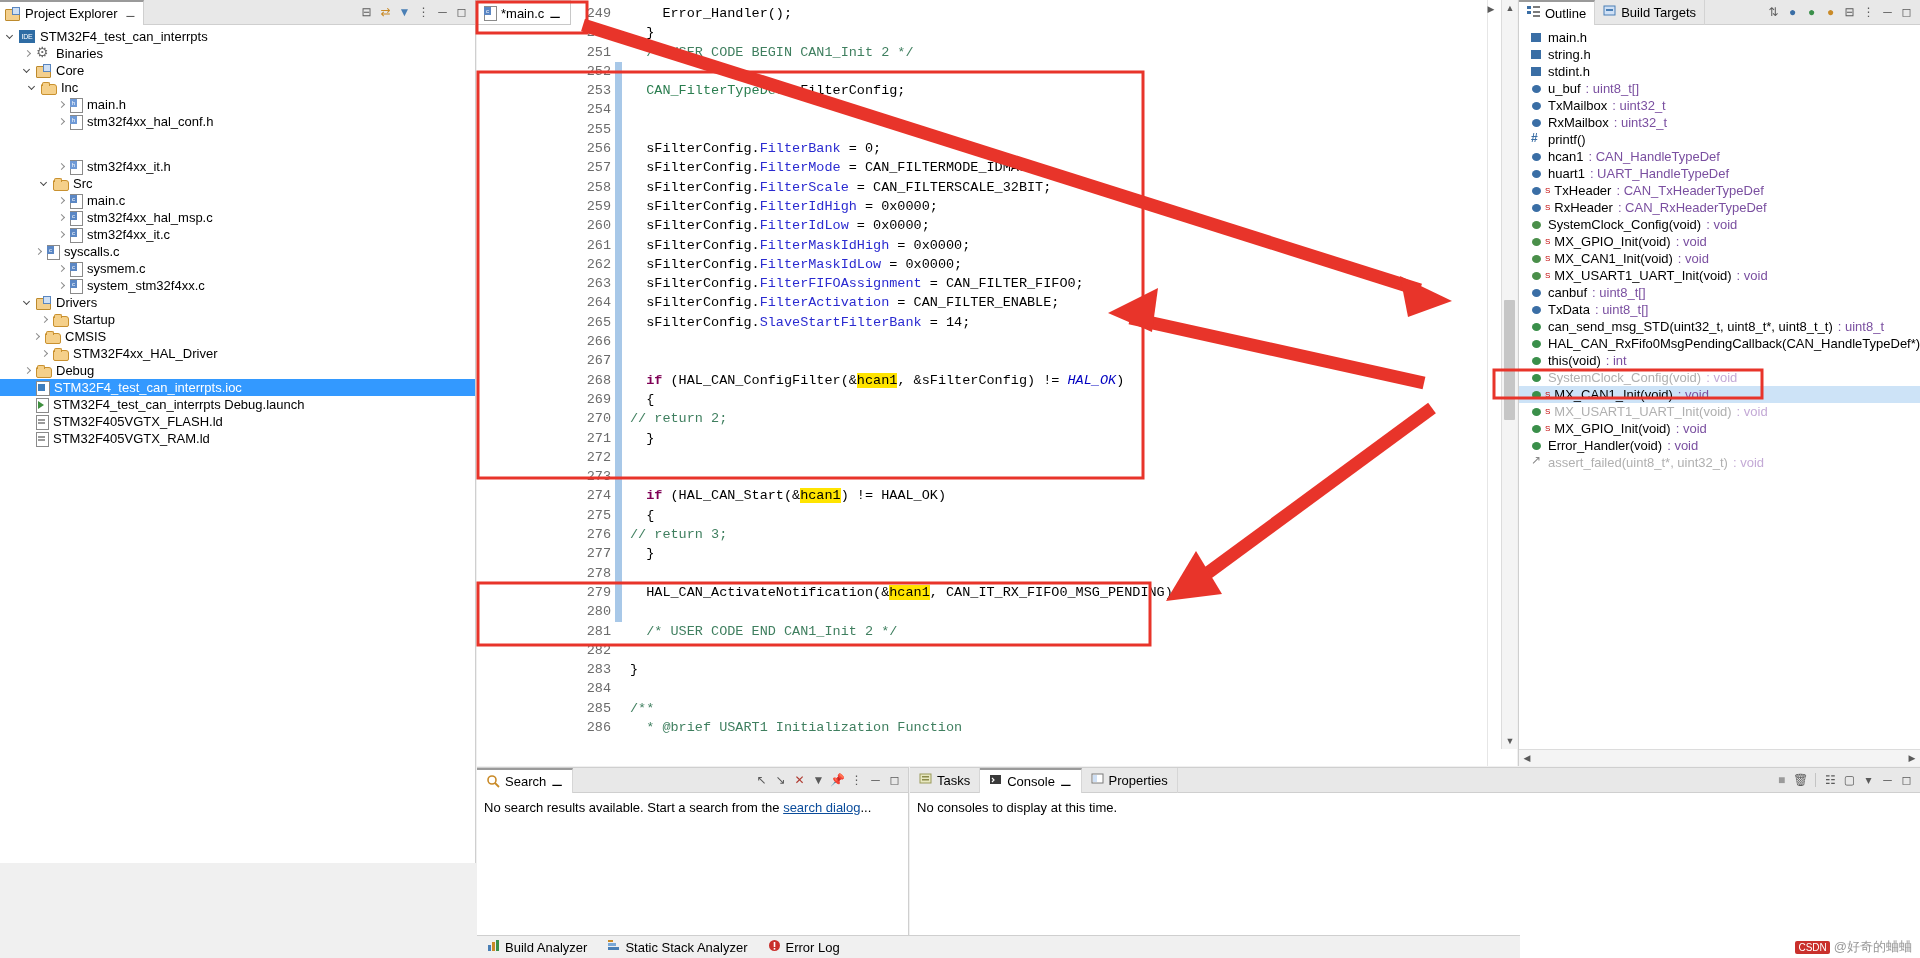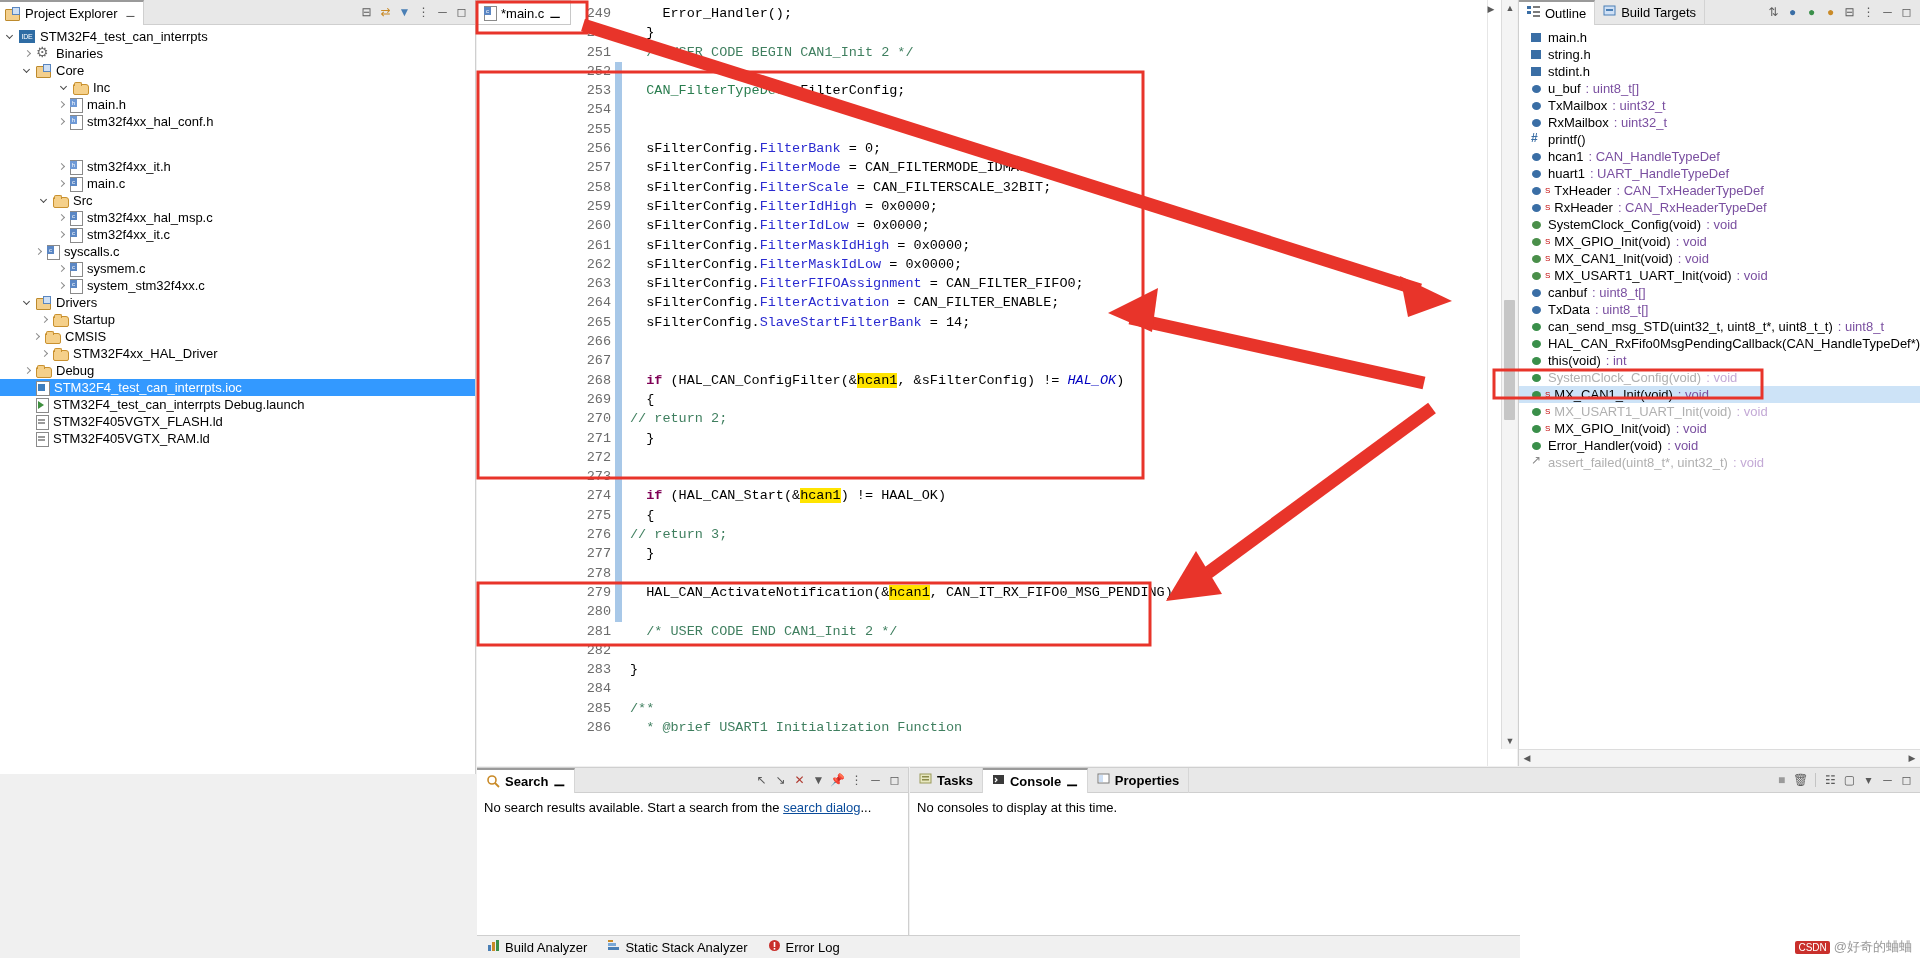--- a/index.html
+++ b/index.html
@@ -122,21 +122,21 @@
     transform: rotate(-45deg);
   }
   .arrow-tw.open:before{
     transform: rotate(45deg); left:1px; top:3px;
     border-right-color:#4a4a4a; border-bottom-color:#4a4a4a;
   }
   .arrow-tw.none:before{ display:none; }
 
   
   #project-explorer {
-    position:absolute; left:0; top:0; width:476px; height:774px;
+    position:absolute; left:0; top:0; width:476px; height:863px;
     background:#ffffff; border-right:1px solid #cfcfcf;
     display:flex; flex-direction:column;
   }
   .pe-title { display:flex; align-items:center; gap:5px; padding-left:5px; }
   .pe-title .lbl { font-size:13px; }
   .tree { flex:1; overflow:hidden; padding-top:3px; }
   .tree-row {
     display:flex; align-items:center; height:17px; font-size:13px;
     white-space:nowrap; padding-left:4px; gap:3px;
   }
@@ -232,21 +232,21 @@
     position:absolute; left:477px; top:767px; width:432px; height:191px;
     background:#ffffff; border-top:1px solid #cfcfcf; border-right:1px solid #cfcfcf;
     display:flex; flex-direction:column;
   }
   #console-view {
     position:absolute; left:910px; top:767px; width:1010px; height:191px;
     background:#ffffff; border-top:1px solid #cfcfcf;
     display:flex; flex-direction:column;
   }
   .bp-tabs { height:25px; background:#e8e8e8; display:flex; align-items:center; position:relative; border-bottom:1px solid #cfcfcf; }
-  .bp-tab { display:flex; align-items:center; gap:5px; height:25px; padding:8px 9px; font-size:13px; border-right:1px solid #d6d6d6;font-weight:bold; }
+  .bp-tab { display:flex; align-items:center; gap:5px; height:25px; padding:8px 9px; font-size:13px; border-right:1px solid #d6d6d6; }
   .bp-tab.active { background:#ffffff; border-top:2px solid #9a9a9a; }
   .bp-body { flex:1; padding:7px 7px; font-size:13px; background:#ffffff; }
   .bp-body a { color:#0b4c9b; text-decoration:underline; }
 
   #bottom-tabstrip {
     position:absolute; left:477px; top:935px; width:1043px; height:23px;
     background:#f0f0f0; border-top:1px solid #cfcfcf; display:flex; align-items:center;
   }
   #bottom-tabstrip .bt {
     display:flex; align-items:center; gap:5px; padding:0 10px; height:23px; font-size:13px;
@@ -307,21 +307,21 @@
         <div class="tree-row" style="padding-left: 23px;">
           <span class="arrow-tw"></span>
           <span class="ico ico-gear"></span>
           <span class="txt">Binaries</span>
         </div>
         <div class="tree-row" style="padding-left: 23px;">
           <span class="arrow-tw open"></span>
           <span class="ico ico-folderpkg"></span>
           <span class="txt">Core</span>
         </div>
-        <div class="tree-row" style="padding-left: 60px;">
+        <div class="tree-row" style="padding-left: 28px;">
           <span class="arrow-tw open"></span>
           <span class="ico ico-folder"></span>
           <span class="txt">Inc</span>
         </div>
         <div class="tree-row" style="padding-left: 57px;">
           <span class="arrow-tw"></span>
           <span class="ico ico-file h">
             <span class="badge">h</span>
           </span>
           <span class="txt">main.h</span>
@@ -332,32 +332,32 @@
             <span class="badge">h</span>
           </span>
           <span class="txt">stm32f4xx_hal_conf.h</span>
         </div>
         <div class="tree-row" style="padding-left: 57px; margin-top: 28px;">
           <span class="arrow-tw"></span>
           <span class="ico ico-file h">
             <span class="badge">h</span>
           </span>
           <span class="txt">stm32f4xx_it.h</span>
-        </div>
-        <div class="tree-row" style="padding-left: 57px;">
-          <span class="arrow-tw"></span>
-          <span class="ico ico-file">
-            <span class="badge">c</span>
-          </span>
-          <span class="txt">main.c</span>
         </div>
         <div class="tree-row" style="padding-left: 40px;">
           <span class="arrow-tw open"></span>
           <span class="ico ico-folder"></span>
           <span class="txt">Src</span>
+        </div>
+        <div class="tree-row" style="padding-left: 57px;">
+          <span class="arrow-tw"></span>
+          <span class="ico ico-file">
+            <span class="badge">c</span>
+          </span>
+          <span class="txt">main.c</span>
         </div>
         <div class="tree-row" style="padding-left: 57px;">
           <span class="arrow-tw"></span>
           <span class="ico ico-file">
             <span class="badge">c</span>
           </span>
           <span class="txt">stm32f4xx_hal_msp.c</span>
         </div>
         <div class="tree-row" style="padding-left: 57px;">
           <span class="arrow-tw"></span>

